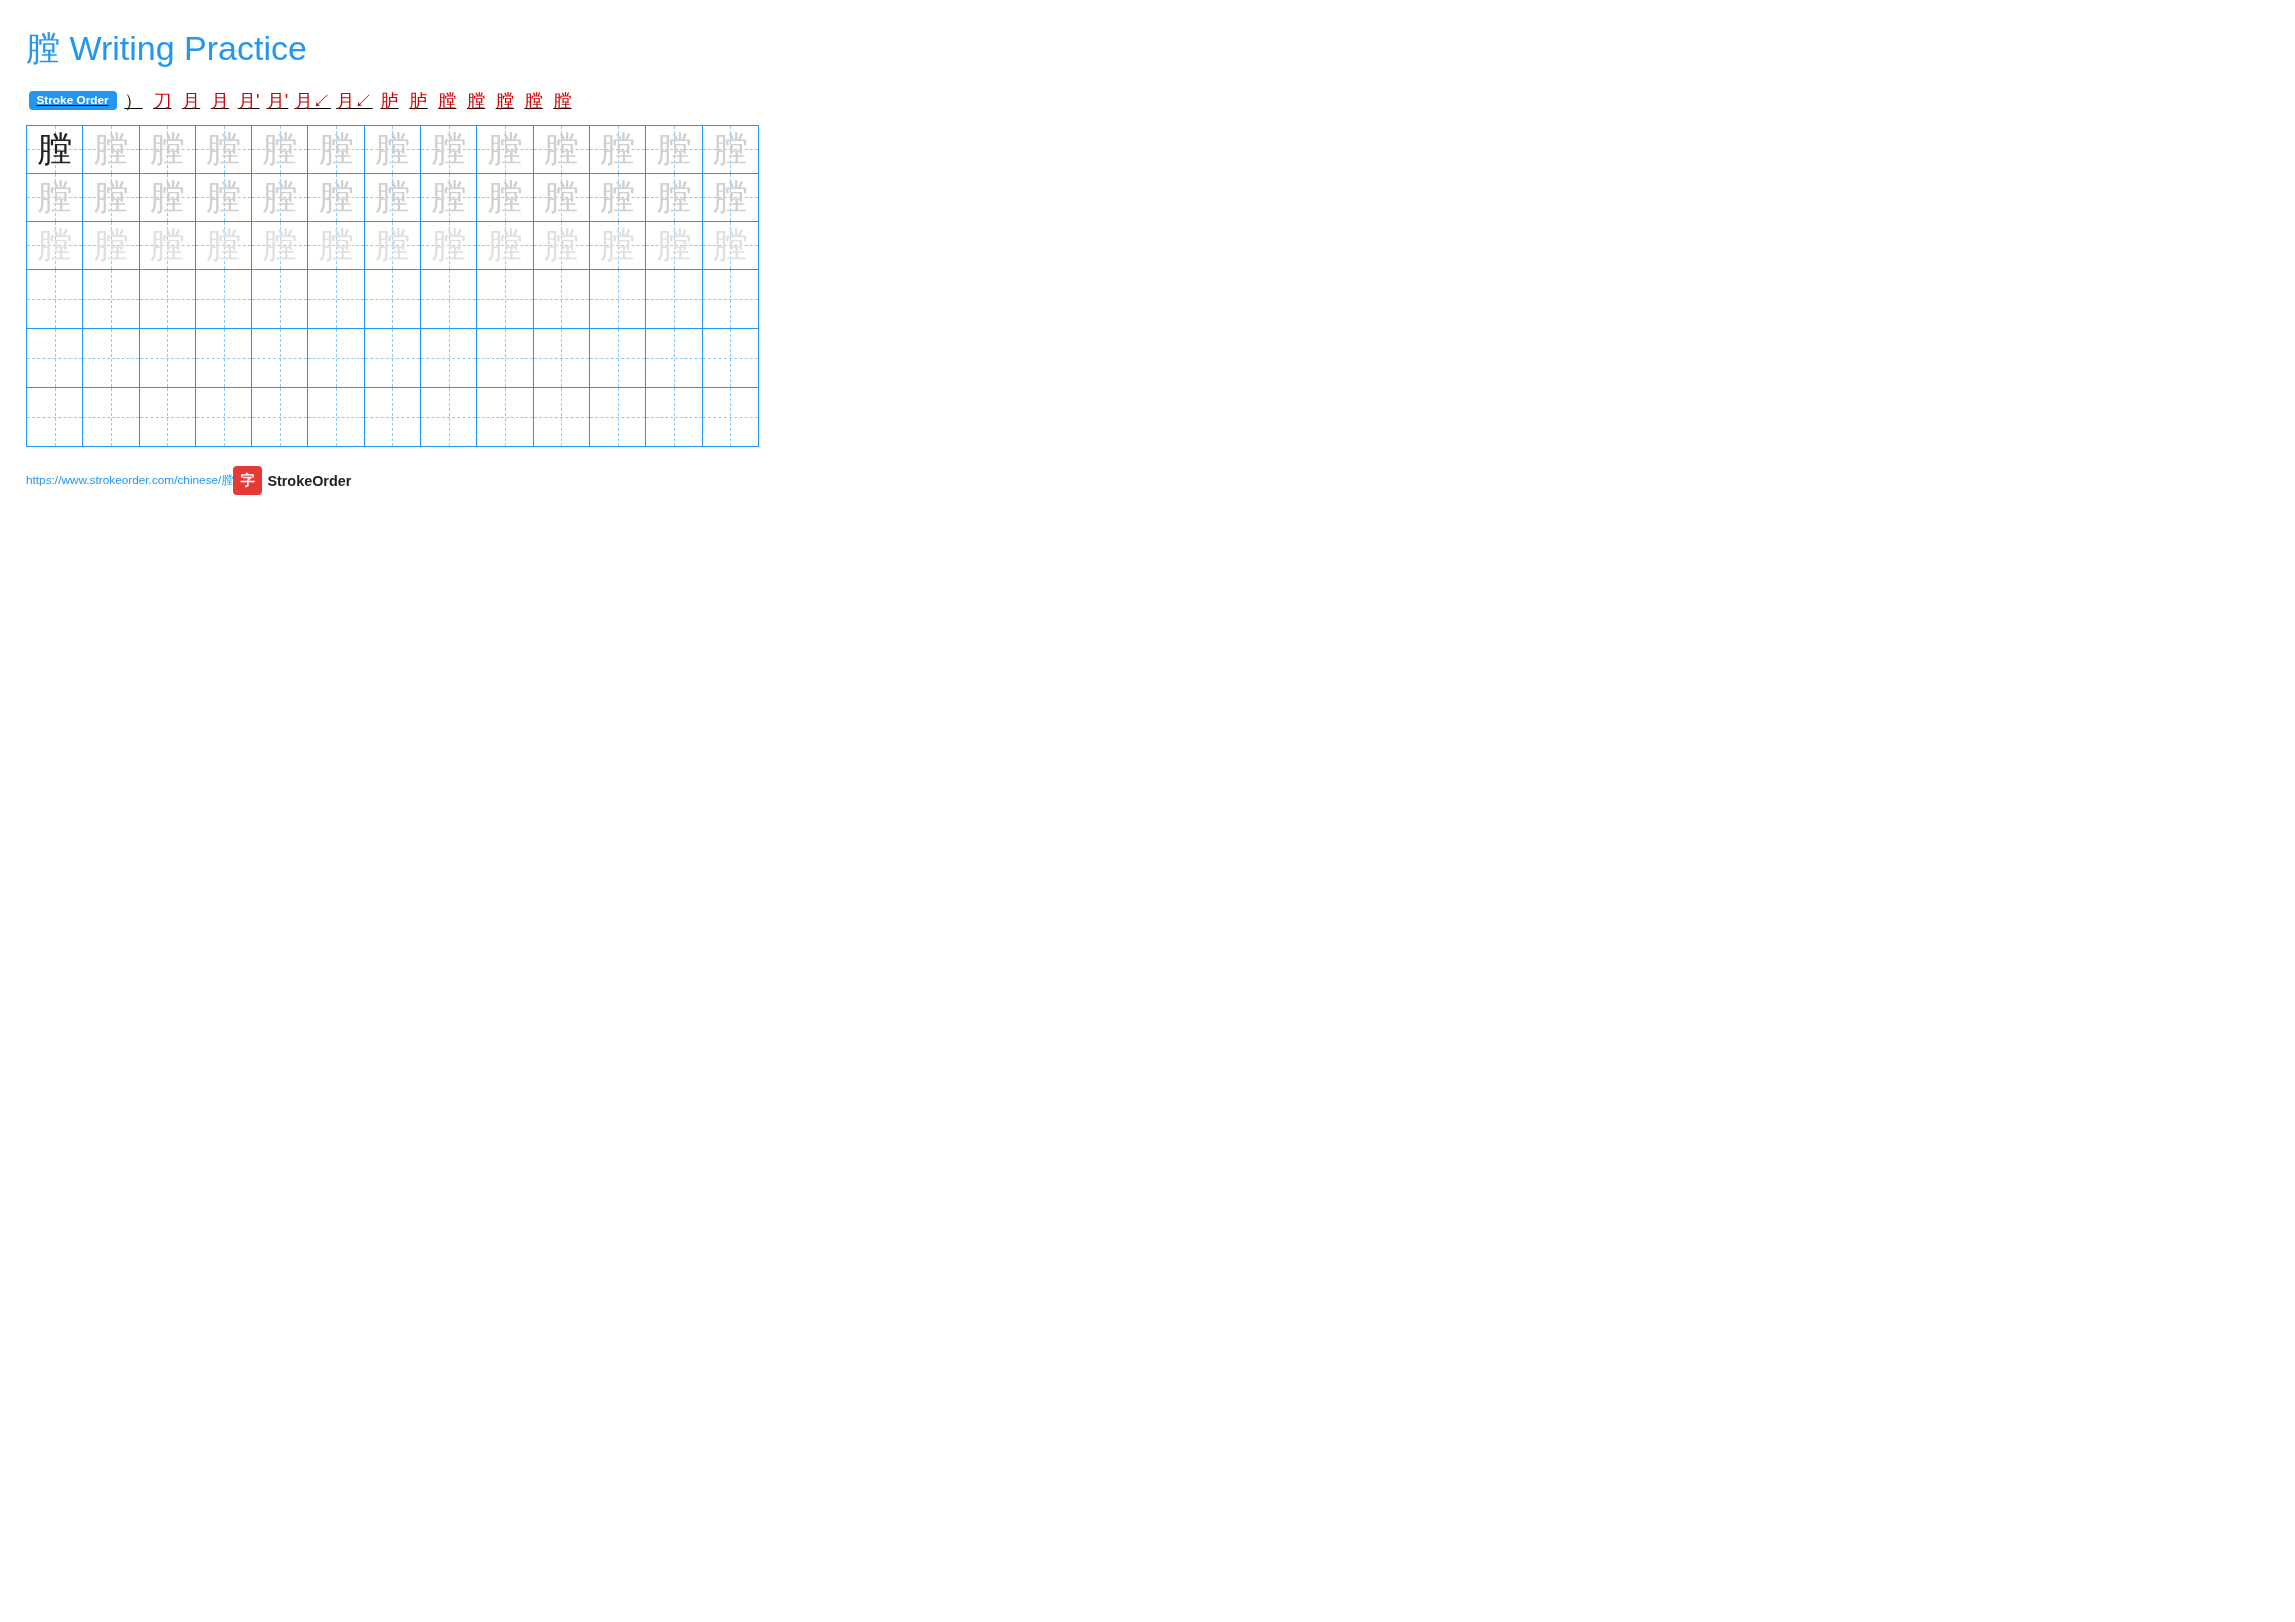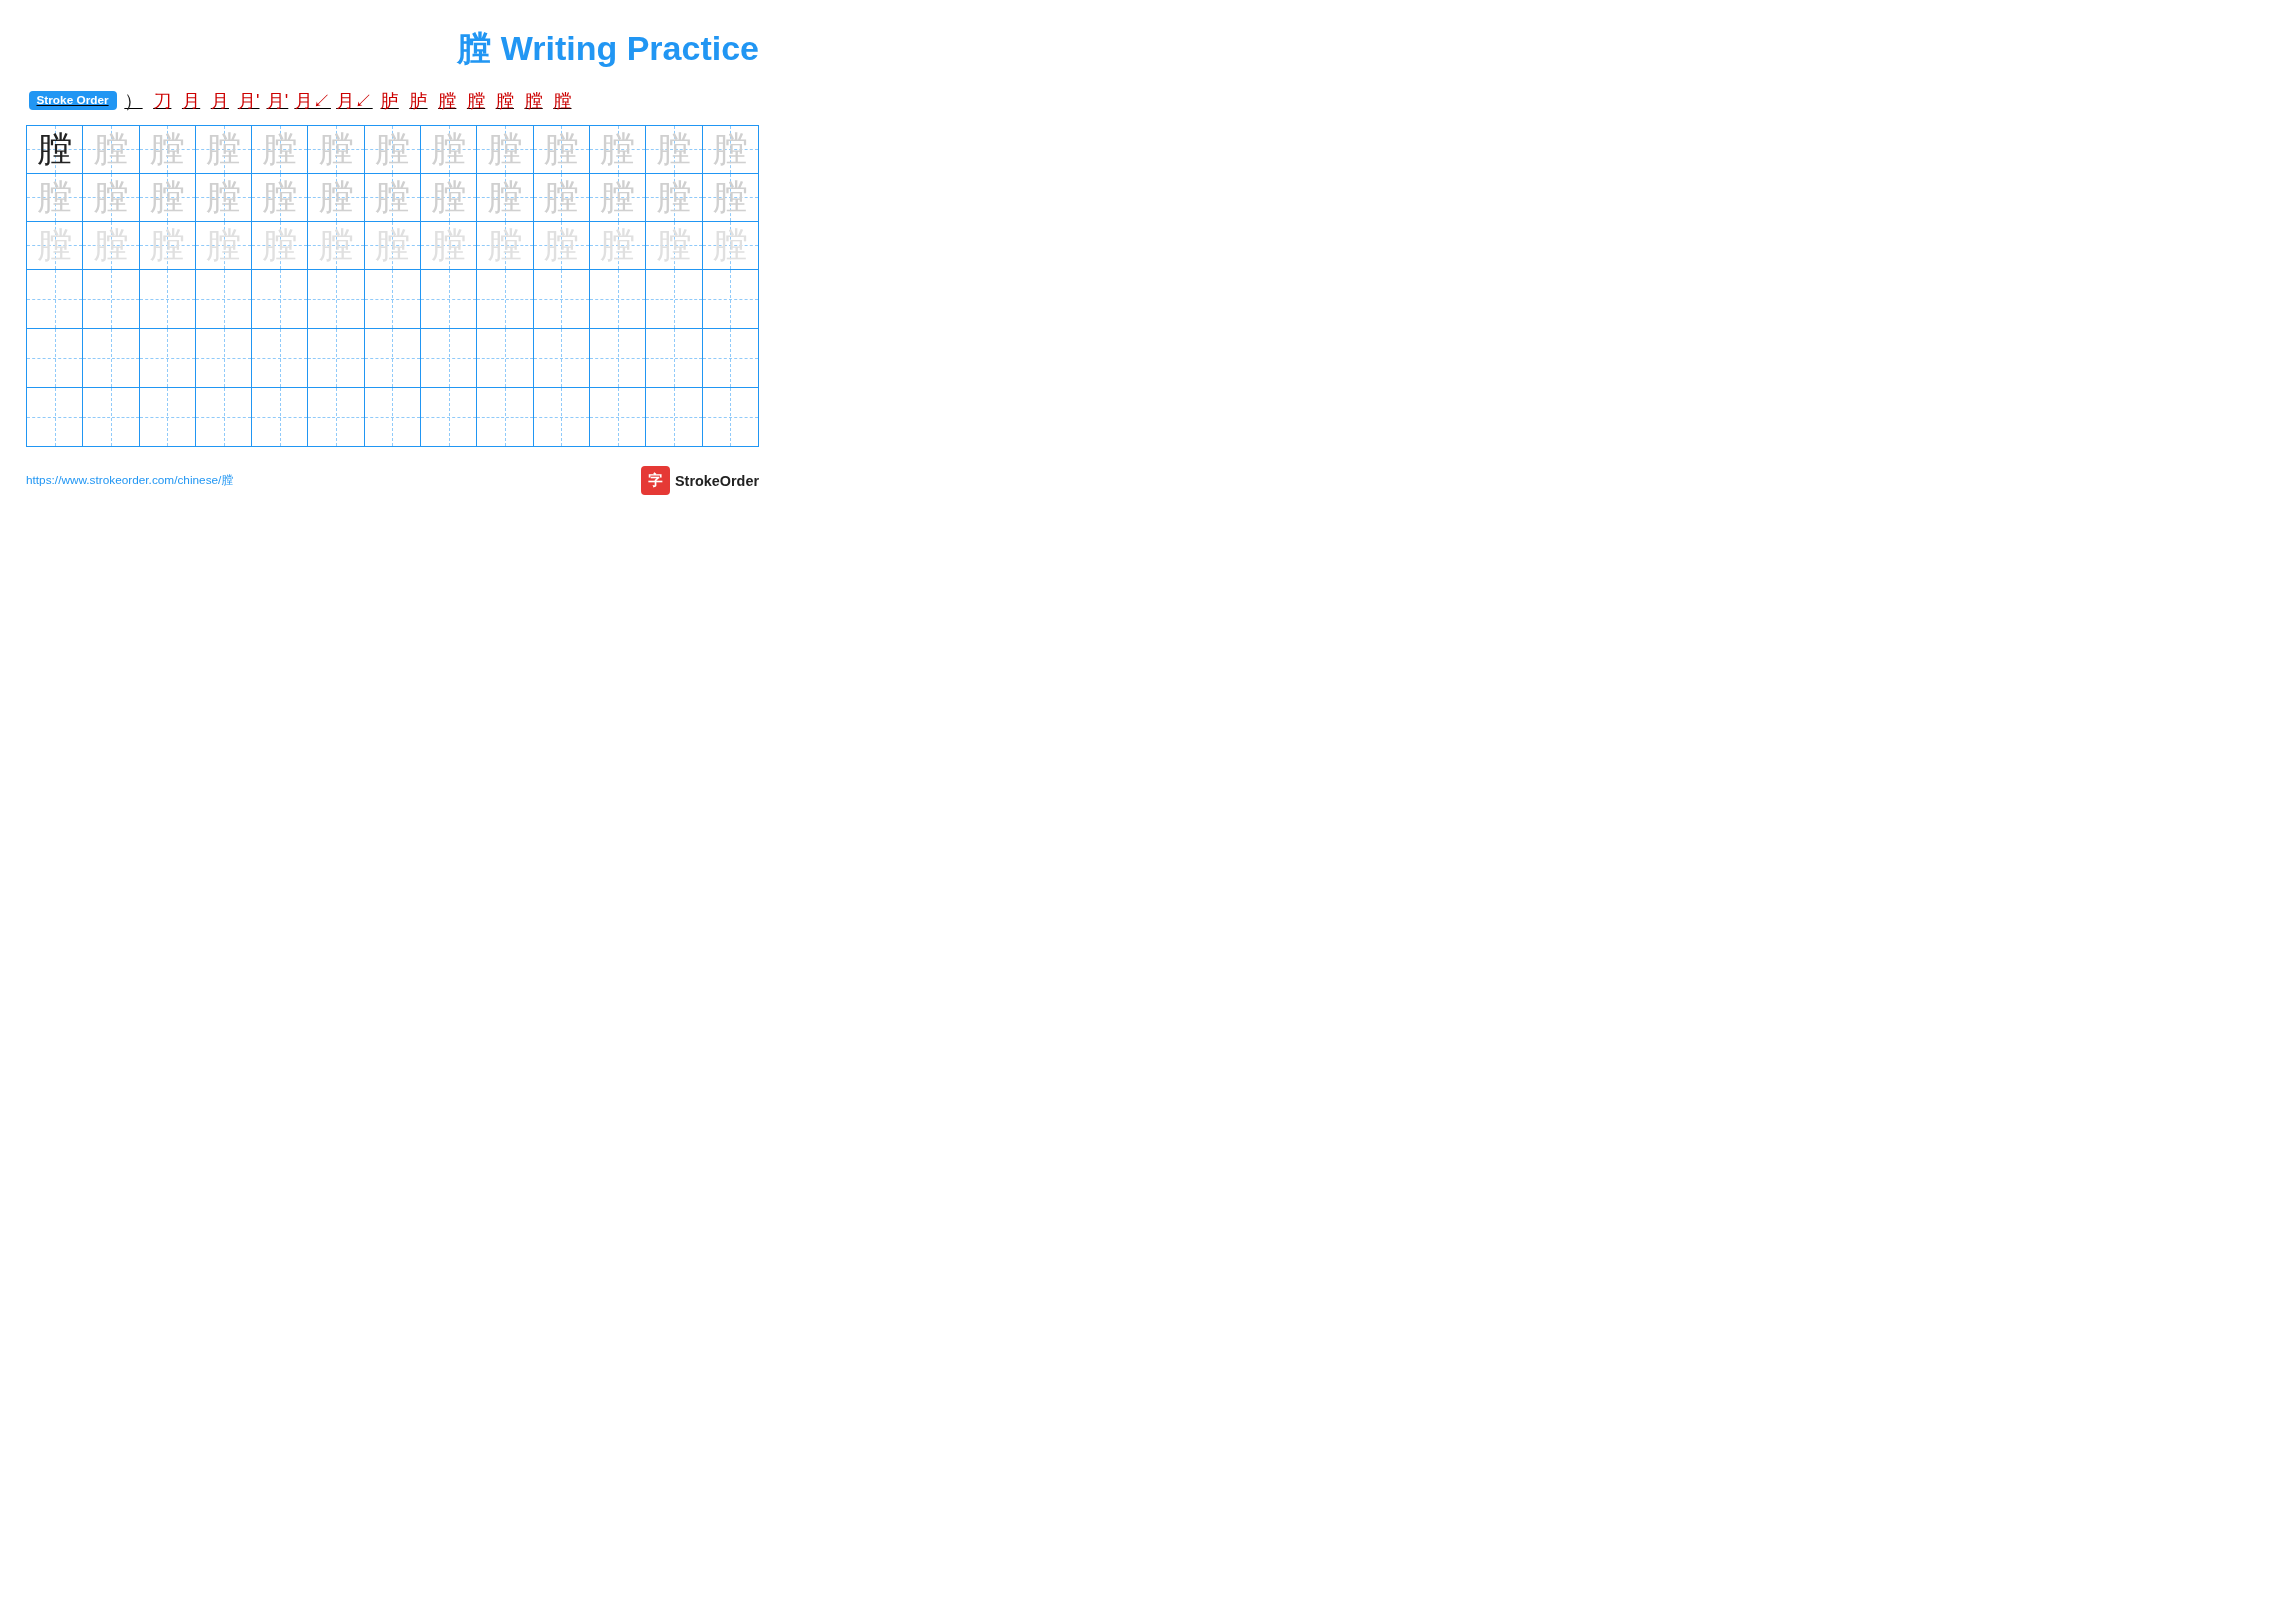--- a/index.html
+++ b/index.html
@@ -5,23 +5,23 @@
     * { margin: 0; padding: 0; box-sizing: border-box; }
     body {
       background: #fff;
       font-family: Arial, sans-serif;
       width: 785px;
       min-height: 556px;
       padding: 19.6px 26px;
     }
 
     .page-title {
-      text-align: right;
+      text-align: left;
       font-size: 34px;
-      font-weight: bold;
+      font-weight: normal;
       color: #2196F3;
       margin-bottom: 15.7px;
       margin-top: 6.5px;
     }
 
     .stroke-order-row {
       display: flex;
       align-items: center;
       gap: 5.2px;
       margin-bottom: 11.8px;
@@ -100,21 +100,21 @@
       position: relative;
       z-index: 1;
     }
 
     .empty-row td {
       height: 59px;
     }
 
     .footer {
       display: flex;
-      justify-content: space-between;
+      justify-content: flex-start;
       align-items: center;
       margin-top: 19.6px;
     }
 
     .footer-url {
       color: #2196F3;
       font-size: 11.8px;
     }
 
     .footer-brand {

